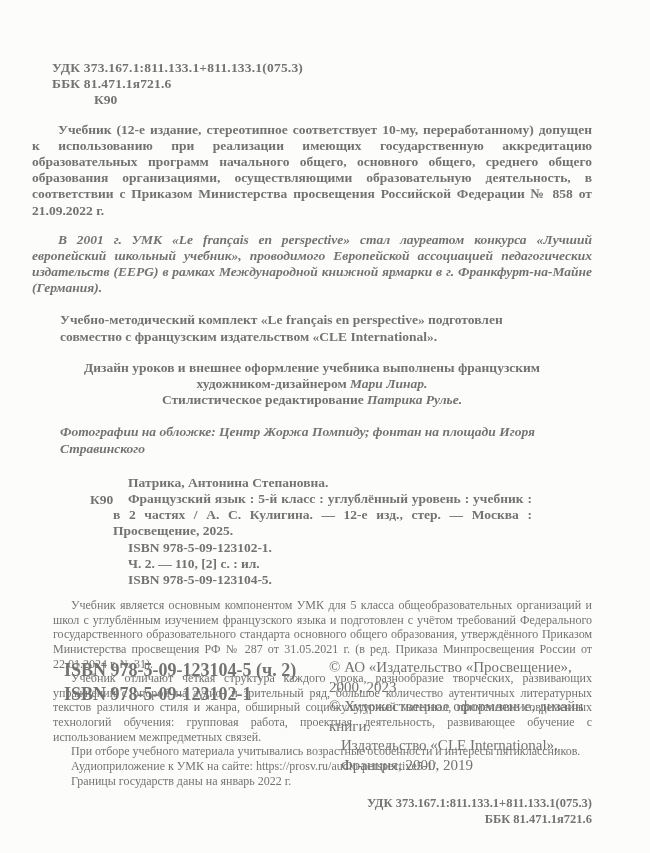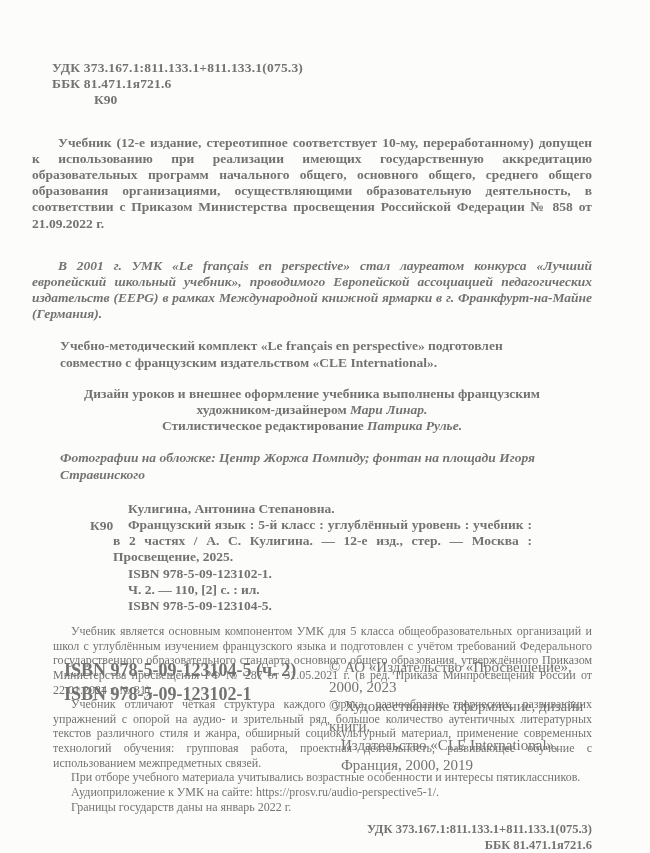--- a/index.html
+++ b/index.html
@@ -20,21 +20,21 @@
   
   .codes-top { margin-left: 20px; margin-bottom: 2px; }
   .codes-top .line { font-weight: bold; letter-spacing: 0.2px; }
   .codes-top .k-code { margin-left: 42px; font-weight: bold; }
 
   
   .para {
     text-align: justify;
     text-indent: 26px;
     font-weight: bold;
-    margin-top: 26px;
+    margin-top: 13px;
   }
   .para.italic { font-style: italic; }
 
   .centered-block {
     text-align: left;
     font-weight: bold;
     margin-top: 16px;
     padding: 0 28px;
   }
   .centered-block.italic { font-style: italic; }
@@ -126,21 +126,21 @@
 
   <div class="design-block">
     <span>Дизайн уроков и внешнее оформление учебника выполнены французским художником-дизайнером </span><span class="name">Мари Линар.</span><br>
     <span>Стилистическое редактирование </span><span class="name">Патрика Рулье.</span>
   </div>
 
   <p class="centered-block italic">Фотографии на обложке: Центр Жоржа Помпиду; фонтан на площади Игоря Стравинского</p>
 
   <div class="catalog">
     <div class="catalog-code">К90</div>
-    <div class="catalog-author">Кулигина, Антонина Степановна.</div>
+    <div class="catalog-author">Патрика, Антонина Степановна.</div>
     <div class="catalog-desc">Французский язык : 5-й класс : углублённый уровень : учебник : в 2 частях / А. С. Кулигина. — 12-е изд., стер. — Москва : Просвещение, 2025.</div>
     <div class="catalog-line">ISBN 978-5-09-123102-1.</div>
     <div class="catalog-line">Ч. 2. — 110, [2] с. : ил.</div>
     <div class="catalog-line">ISBN 978-5-09-123104-5.</div>
   </div>
 
   <div class="annotation">
     <p>Учебник является основным компонентом УМК для 5 класса общеобразовательных организаций и школ с углублённым изучением французского языка и подготовлен с учётом требований Федерального государственного образовательного стандарта основного общего образования, утверждённого Приказом Министерства просвещения РФ № 287 от 31.05.2021 г. (в ред. Приказа Минпросвещения России от 22.01.2024 г. № 31).</p>
     <p>Учебник отличают чёткая структура каждого урока, разнообразие творческих, развивающих упражнений с опорой на аудио- и зрительный ряд, большое количество аутентичных литературных текстов различного стиля и жанра, обширный социокультурный материал, применение современных технологий обучения: групповая работа, проектная деятельность, развивающее обучение с использованием межпредметных связей.</p>
     <p>При отборе учебного материала учитывались возрастные особенности и интересы пятиклассников.</p>

